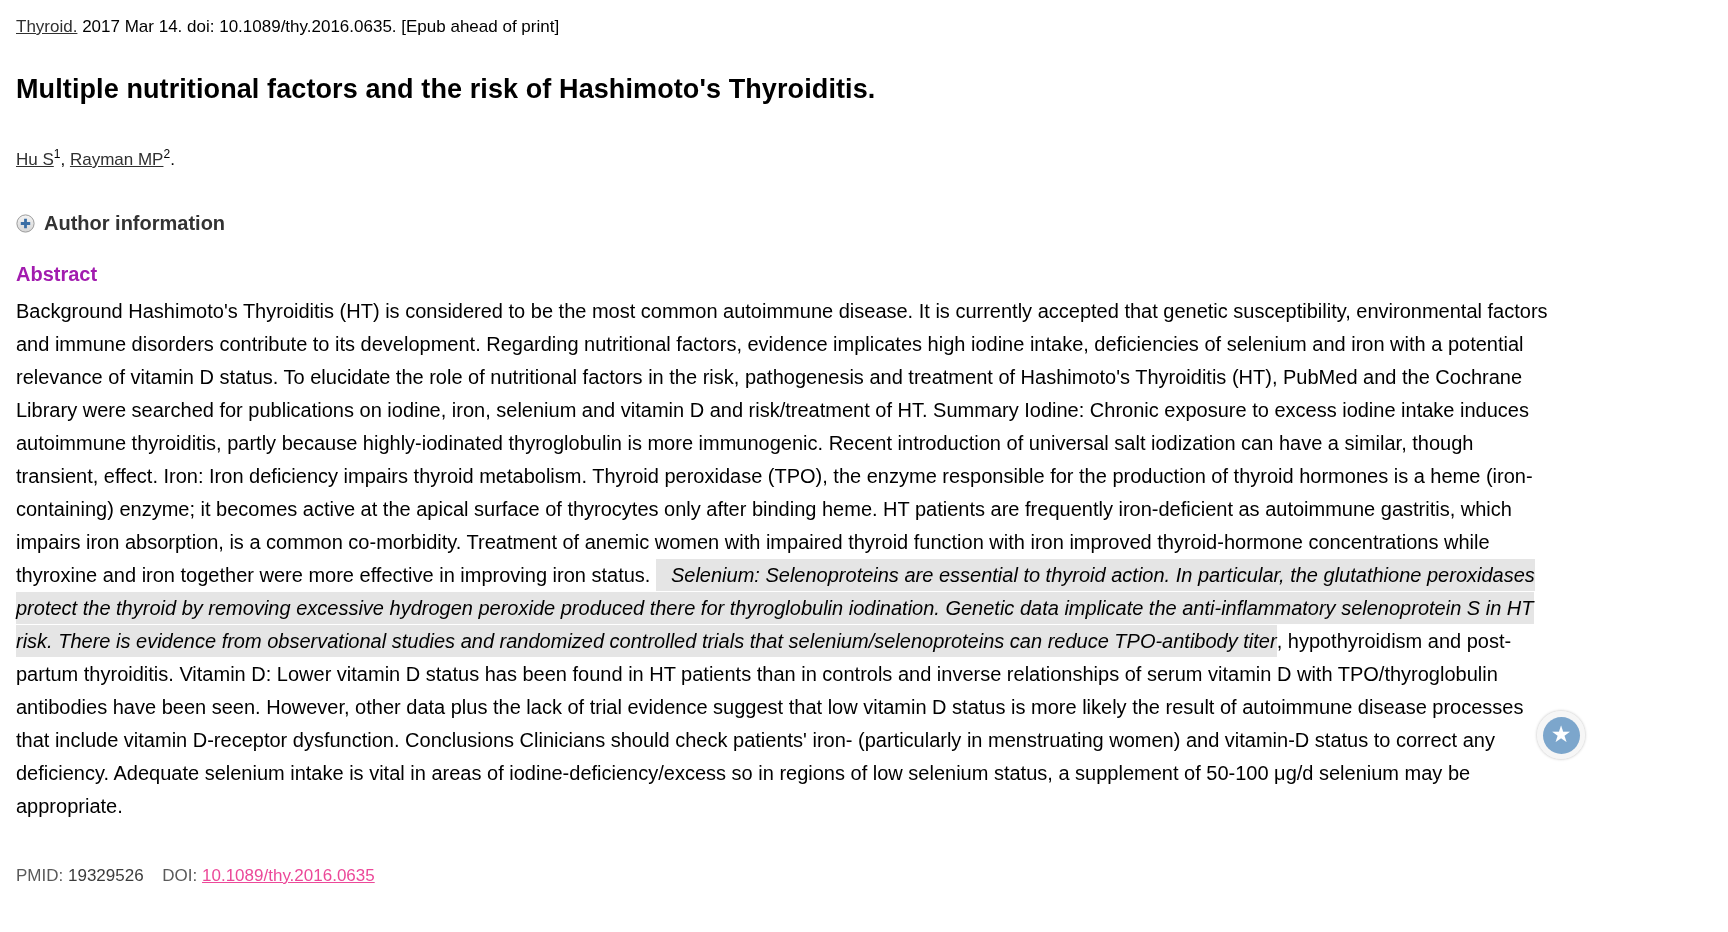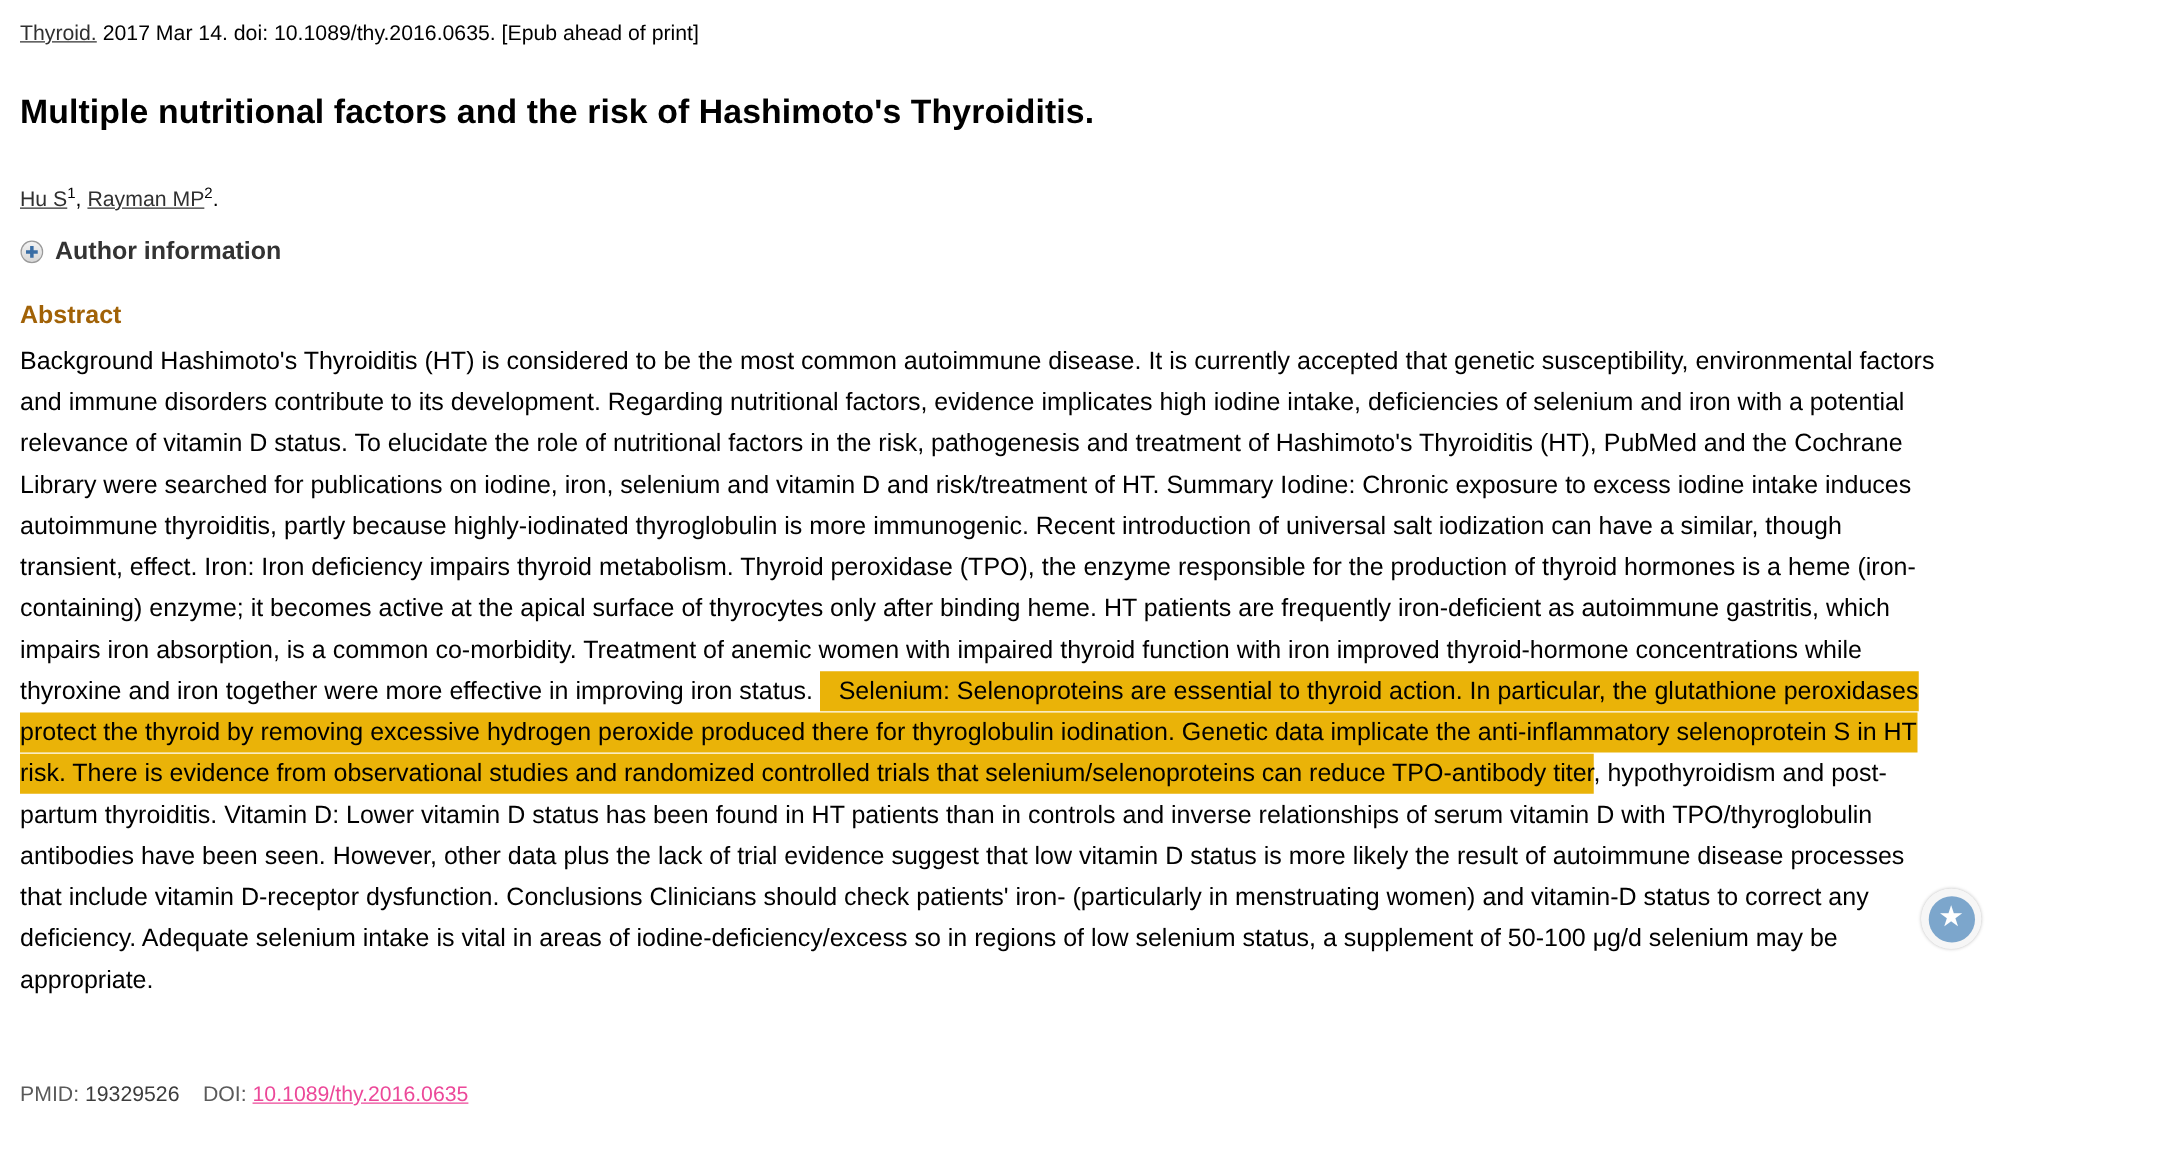--- a/index.html
+++ b/index.html
@@ -49,21 +49,21 @@
     cursor: pointer;
   }
   .authors sup {
     font-size: 12px;
     color: #000;
     text-decoration: none;
   }
 
   
   .author-info {
-    margin-top: 14px;
+    margin-top: 36px;
     display: flex;
     align-items: center;
     gap: 9px;
     cursor: pointer;
     width: fit-content;
   }
   .author-info .plus-icon {
     width: 19px;
     height: 19px;
     display: inline-block;
@@ -73,33 +73,34 @@
     font-size: 20px;
     font-weight: bold;
     color: #333333;
   }
 
   
   .abstract-heading {
     margin-top: 28px;
     font-size: 20px;
     font-weight: bold;
-    color: #a16207;
+    color: #a21caf;
   }
   .abstract-body {
     margin-top: 9px;
     width: 1540px;
     font-size: 20px;
     line-height: 33px;
     color: #000;
   }
   .abstract-body mark {
-    background: #eab308;
+    background: #e5e5e5;
     color: #000;
     padding: 5px 0 5px 15px;
+    font-style: italic;
   }
 
   
   .float-badge {
     position: absolute;
     left: 1537px;
     top: 711px;
     width: 48px;
     height: 48px;
     border-radius: 50%;

